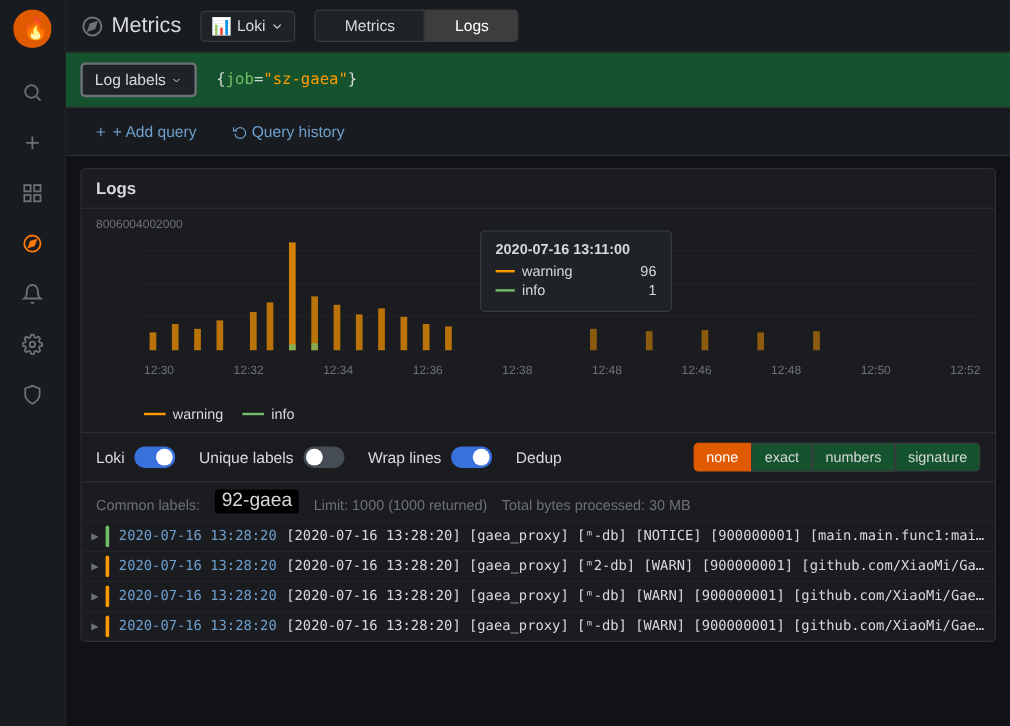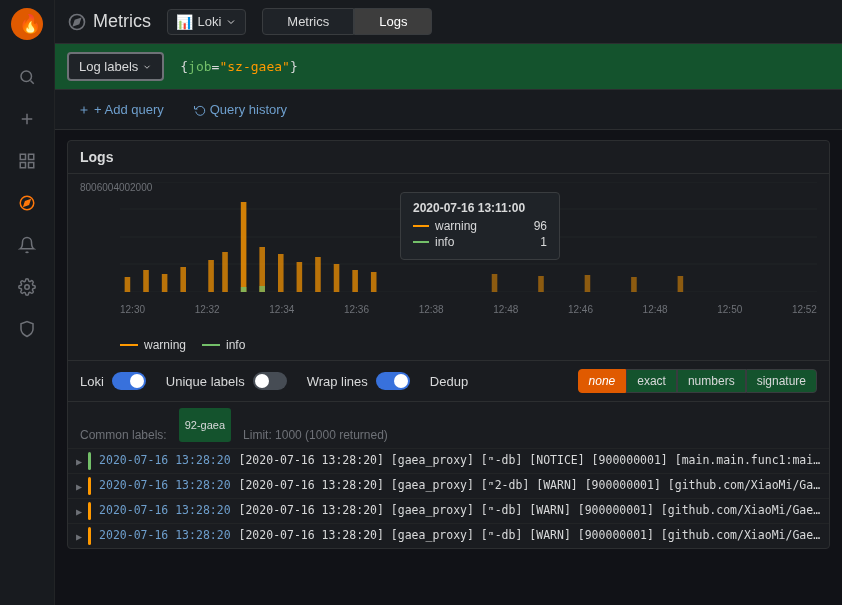--- a/index.html
+++ b/index.html
@@ -321,38 +321,38 @@
     .dedup-btn {
       padding: 4px 10px;
       border: 1px solid #393c3f;
       background: #14532d;
       color: #d8d9da;
       font-size: 12px;
       cursor: pointer;
     }
     .dedup-btn:first-child { border-radius: 4px 0 0 4px; }
     .dedup-btn:last-child { border-radius: 0 4px 4px 0; }
-    .dedup-btn.active { background: #e05a00; color: #fff; border-color: #e05a00; font-style: italic; }
+    .dedup-btn.active { background: #e05a00; color: #fff; border-color: #e05a00; }
 
     
     .info-bar {
       padding: 6px 12px;
       font-size: 12px;
       color: #6e7177;
       display: flex;
       gap: 12px;
       flex-wrap: wrap;
       align-items: flex-end;
     }
     .info-tag {
-      background: #14532d;
-      color: #d8d9da;
-      padding: 11px 6px;
+      background: #000000;
+      color: #d8d9da;
+      padding: 1px 6px;
       border-radius: 3px;
-      font-size: 11px;
+      font-size: 16px;
     }
 
     
     .log-rows { }
     .log-row {
       display: flex;
       align-items: flex-start;
       padding: 3px 8px;
       border-top: 1px solid #222426;
       font-family: monospace;
@@ -599,20 +599,21 @@
           <button class="dedup-btn">exact</button>
           <button class="dedup-btn">numbers</button>
           <button class="dedup-btn">signature</button>
         </div>
       </div>
 
       <div class="info-bar">
         <span>Common labels:</span>
         <span class="info-tag">92-gaea</span>
         <span>Limit: 1000 (1000 returned)</span>
+        <span>Total bytes processed: 30 MB</span>
       </div>
 
       <div class="log-rows">
         <div class="log-row">
           <span class="log-row-toggle">▶</span>
           <div class="log-row-bar bar-notice"></div>
           <span class="log-row-content">
             <span class="log-time">2020-07-16 13:28:20</span>
             [2020-07-16 13:28:20] [gaea_proxy] [ᵐ-db] [NOTICE] [900000001] [main.main.func1:main.go:90]
           </span>

